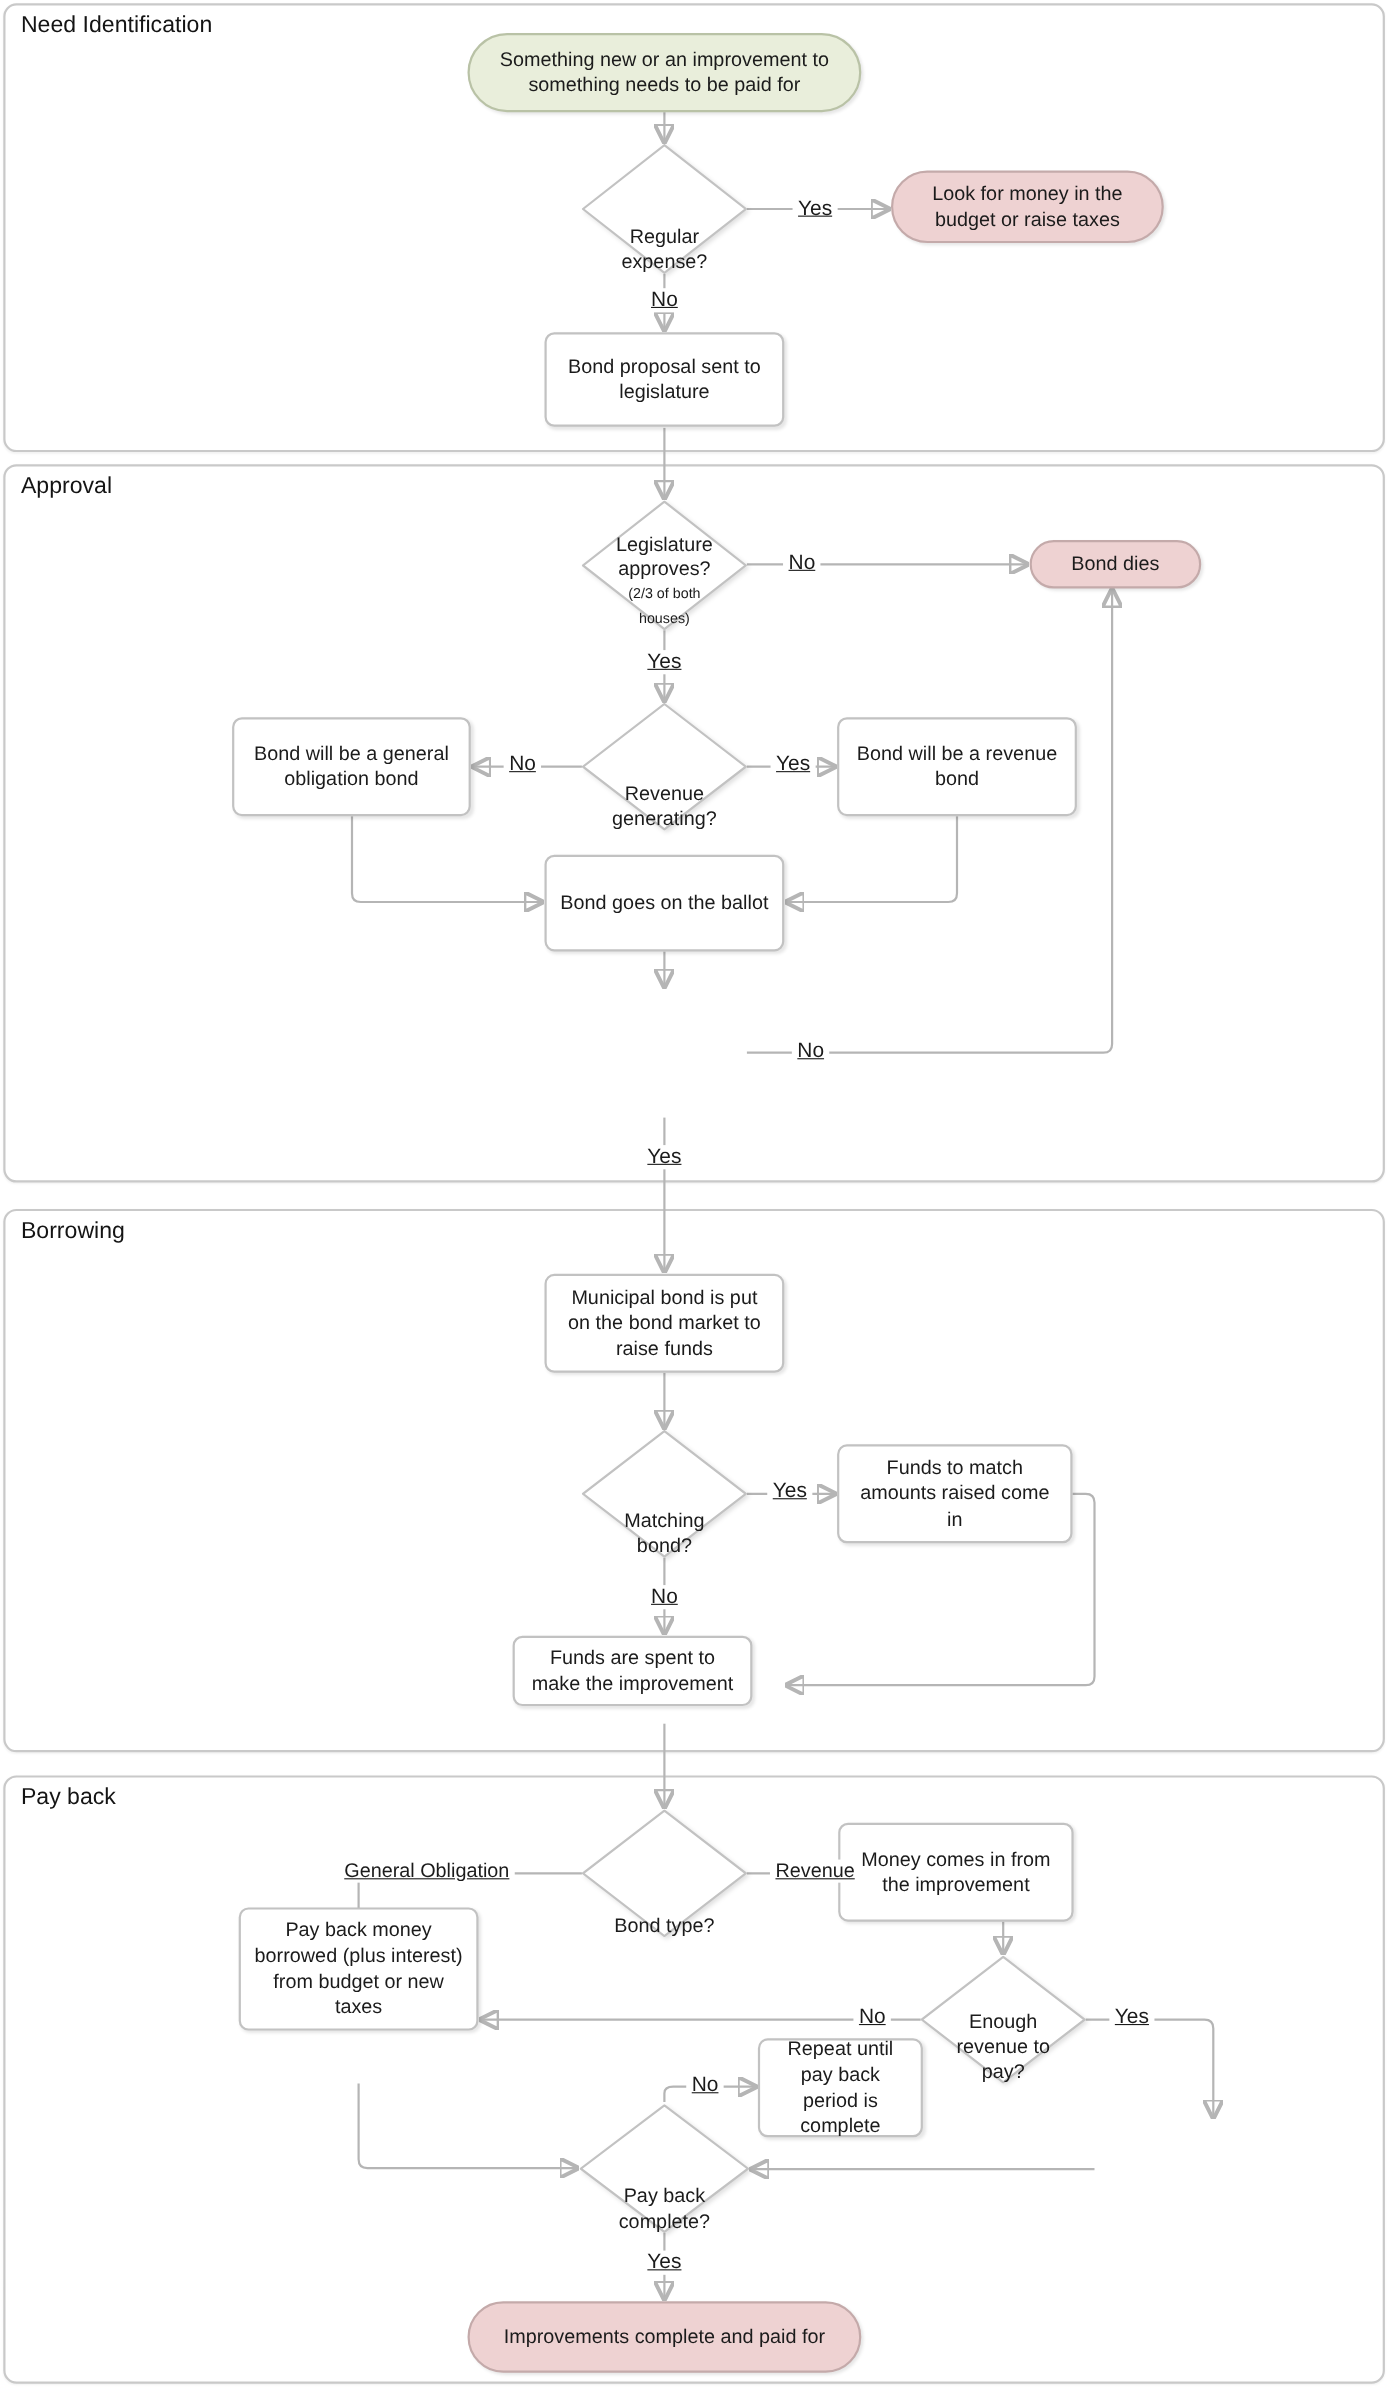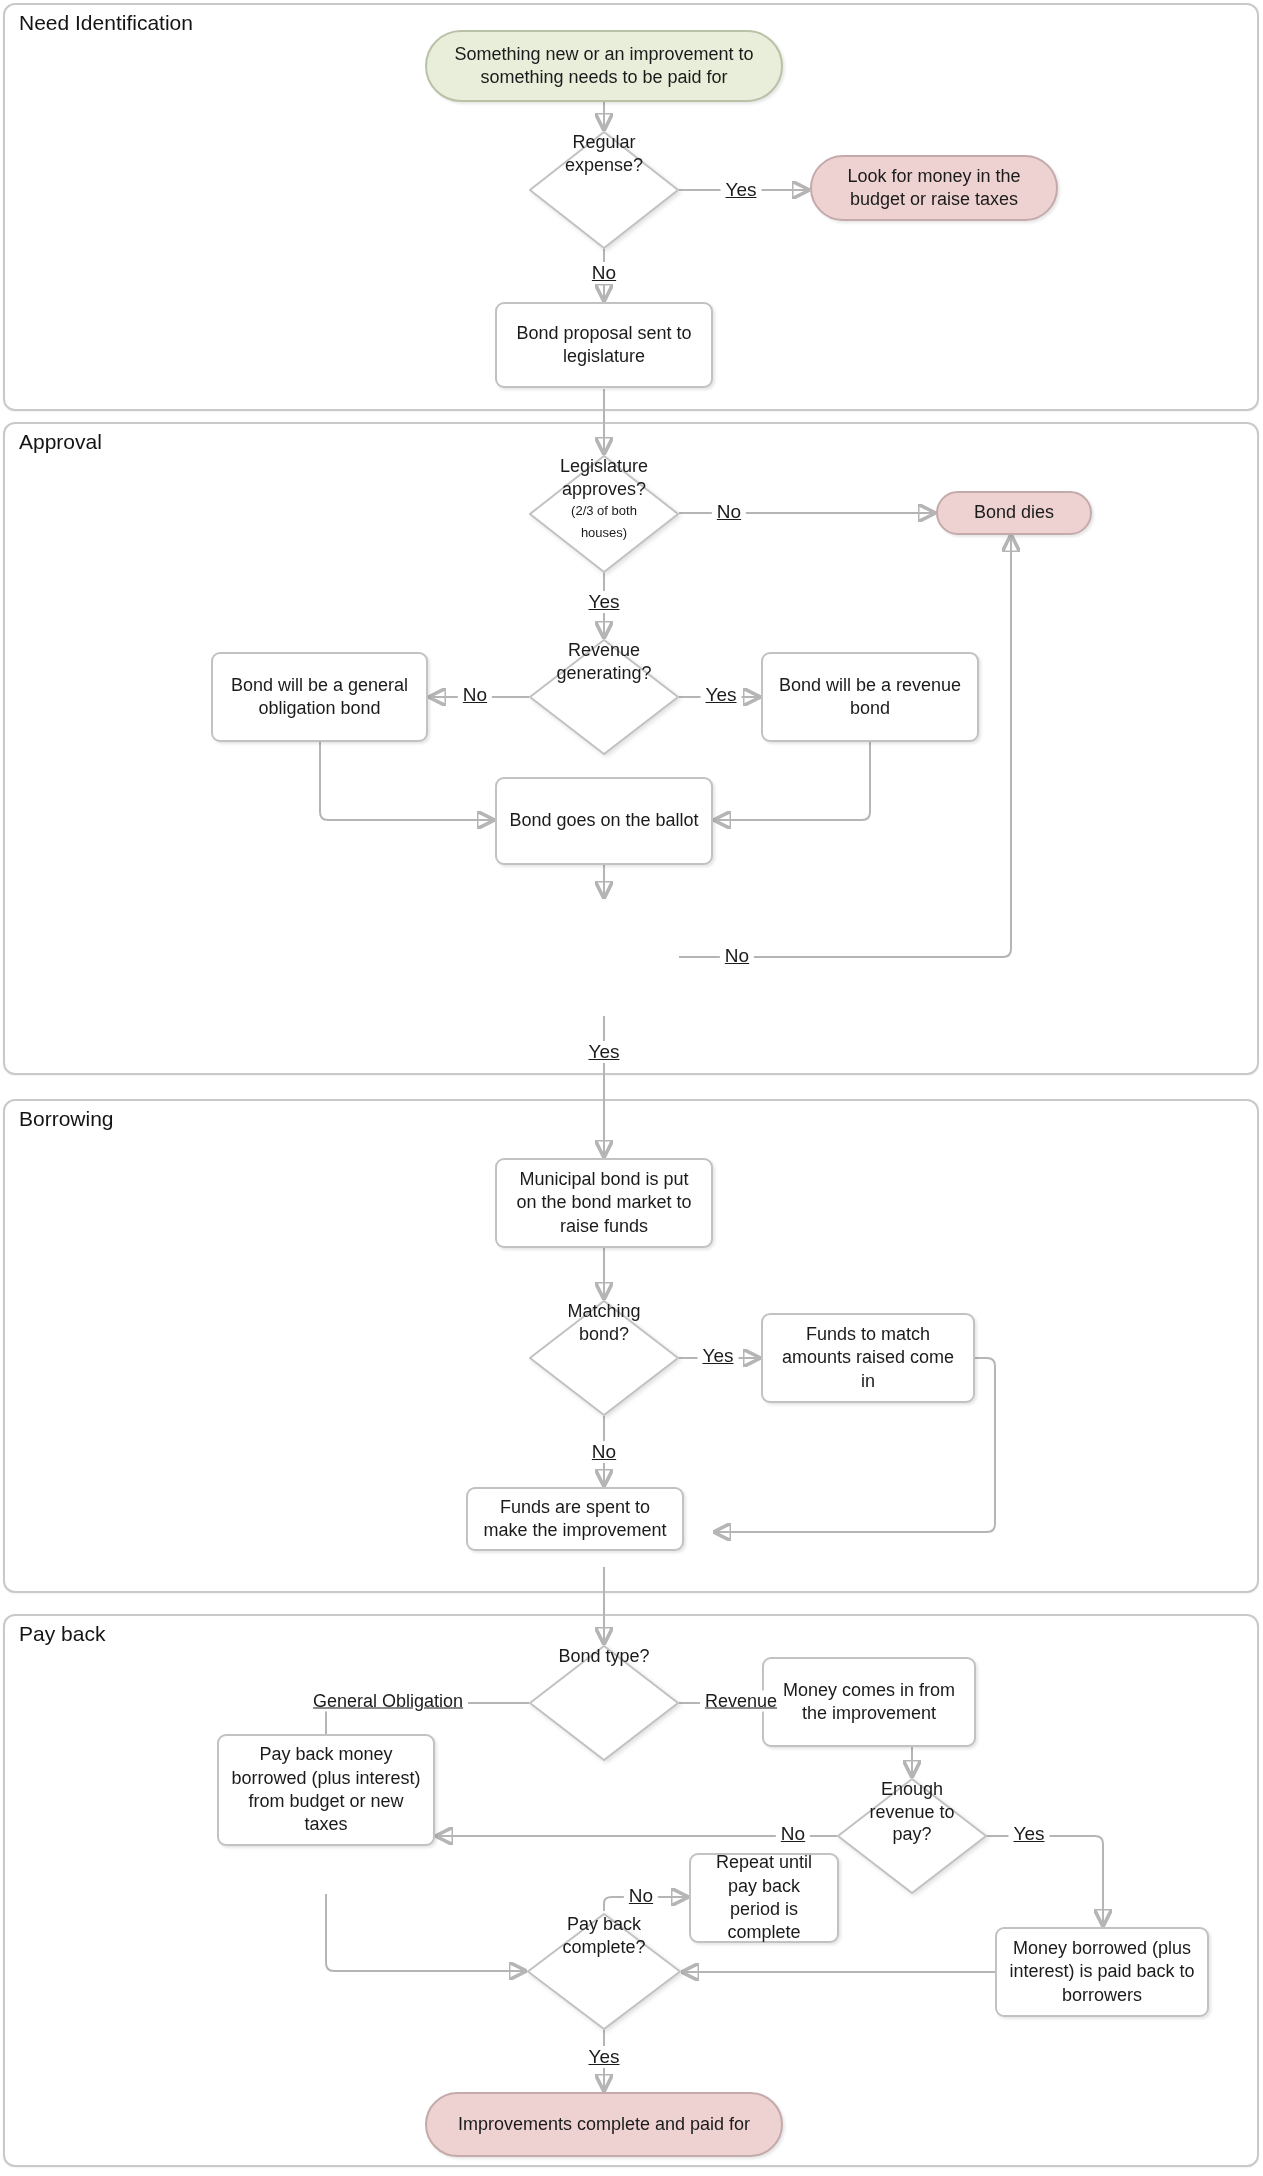--- a/index.html
+++ b/index.html
@@ -23,21 +23,21 @@
     padding:4px 10px;box-sizing:border-box;
   }
   .stadium{border-radius:999px;}
   .green{background:#e9eedb;border-color:#b9c2a6;}
   .pink{background:#eed2d2;border-color:#c4aaaa;}
   .diamond{position:absolute;z-index:3;}
   .diamond svg{position:absolute;left:0;top:0;width:100%;height:100%;filter:drop-shadow(2px 2px 2px rgba(0,0,0,0.12));}
   .diamond polygon{fill:#ffffff;stroke:#c2c2c2;stroke-width:2;vector-effect:non-scaling-stroke;}
   .dlabel{
     position:absolute;left:0;top:0;right:0;bottom:0;display:flex;flex-direction:column;
-    align-items:center;justify-content:flex-start;text-align:center;font-size:18px;line-height:1.25;
+    align-items:center;justify-content:flex-end;text-align:center;font-size:18px;line-height:1.25;
   }
   .dmain{display:block;max-width:118px;}
   .dsub{display:block;font-size:13px;line-height:1.7;margin-top:0;max-width:100px;}
   .elabel{
     position:absolute;z-index:4;transform:translate(-50%,-50%);background:#ffffff;
     padding:0 5px;font-size:19px;white-space:nowrap;text-decoration:underline;
   }
 </style>
 </head>
 <body>
@@ -176,23 +176,20 @@
     <svg viewBox="0 0 150 116" preserveAspectRatio="none">
         <polygon points="75,1 149,58 75,115 1,58"></polygon>
       </svg>
     <div class="dlabel">
         <span class="dmain" style="max-width:110px">Enough revenue to pay?</span>
       </div>
   </div>
   <div class="node" style="left:689px;top:1853px;width:150px;height:90px">
     <span>Repeat until pay back period is complete</span>
   </div>
-  <div class="node" style="left:995px;top:1927px;width:214px;height:90px">
-    <span>Money borrowed (plus interest) is paid back to borrowers</span>
-  </div>
   <div class="diamond" style="left:527px;top:1913px;width:154px;height:117px">
     <svg viewBox="0 0 154 117" preserveAspectRatio="none">
         <polygon points="77,1 153,58.5 77,116 1,58.5"></polygon>
       </svg>
     <div class="dlabel">
         <span class="dmain" style="max-width:100px">Pay back complete?</span>
       </div>
   </div>
   <div class="node stadium pink" style="left:425px;top:2092px;width:358px;height:65px">
     <span>Improvements complete and paid for</span>

